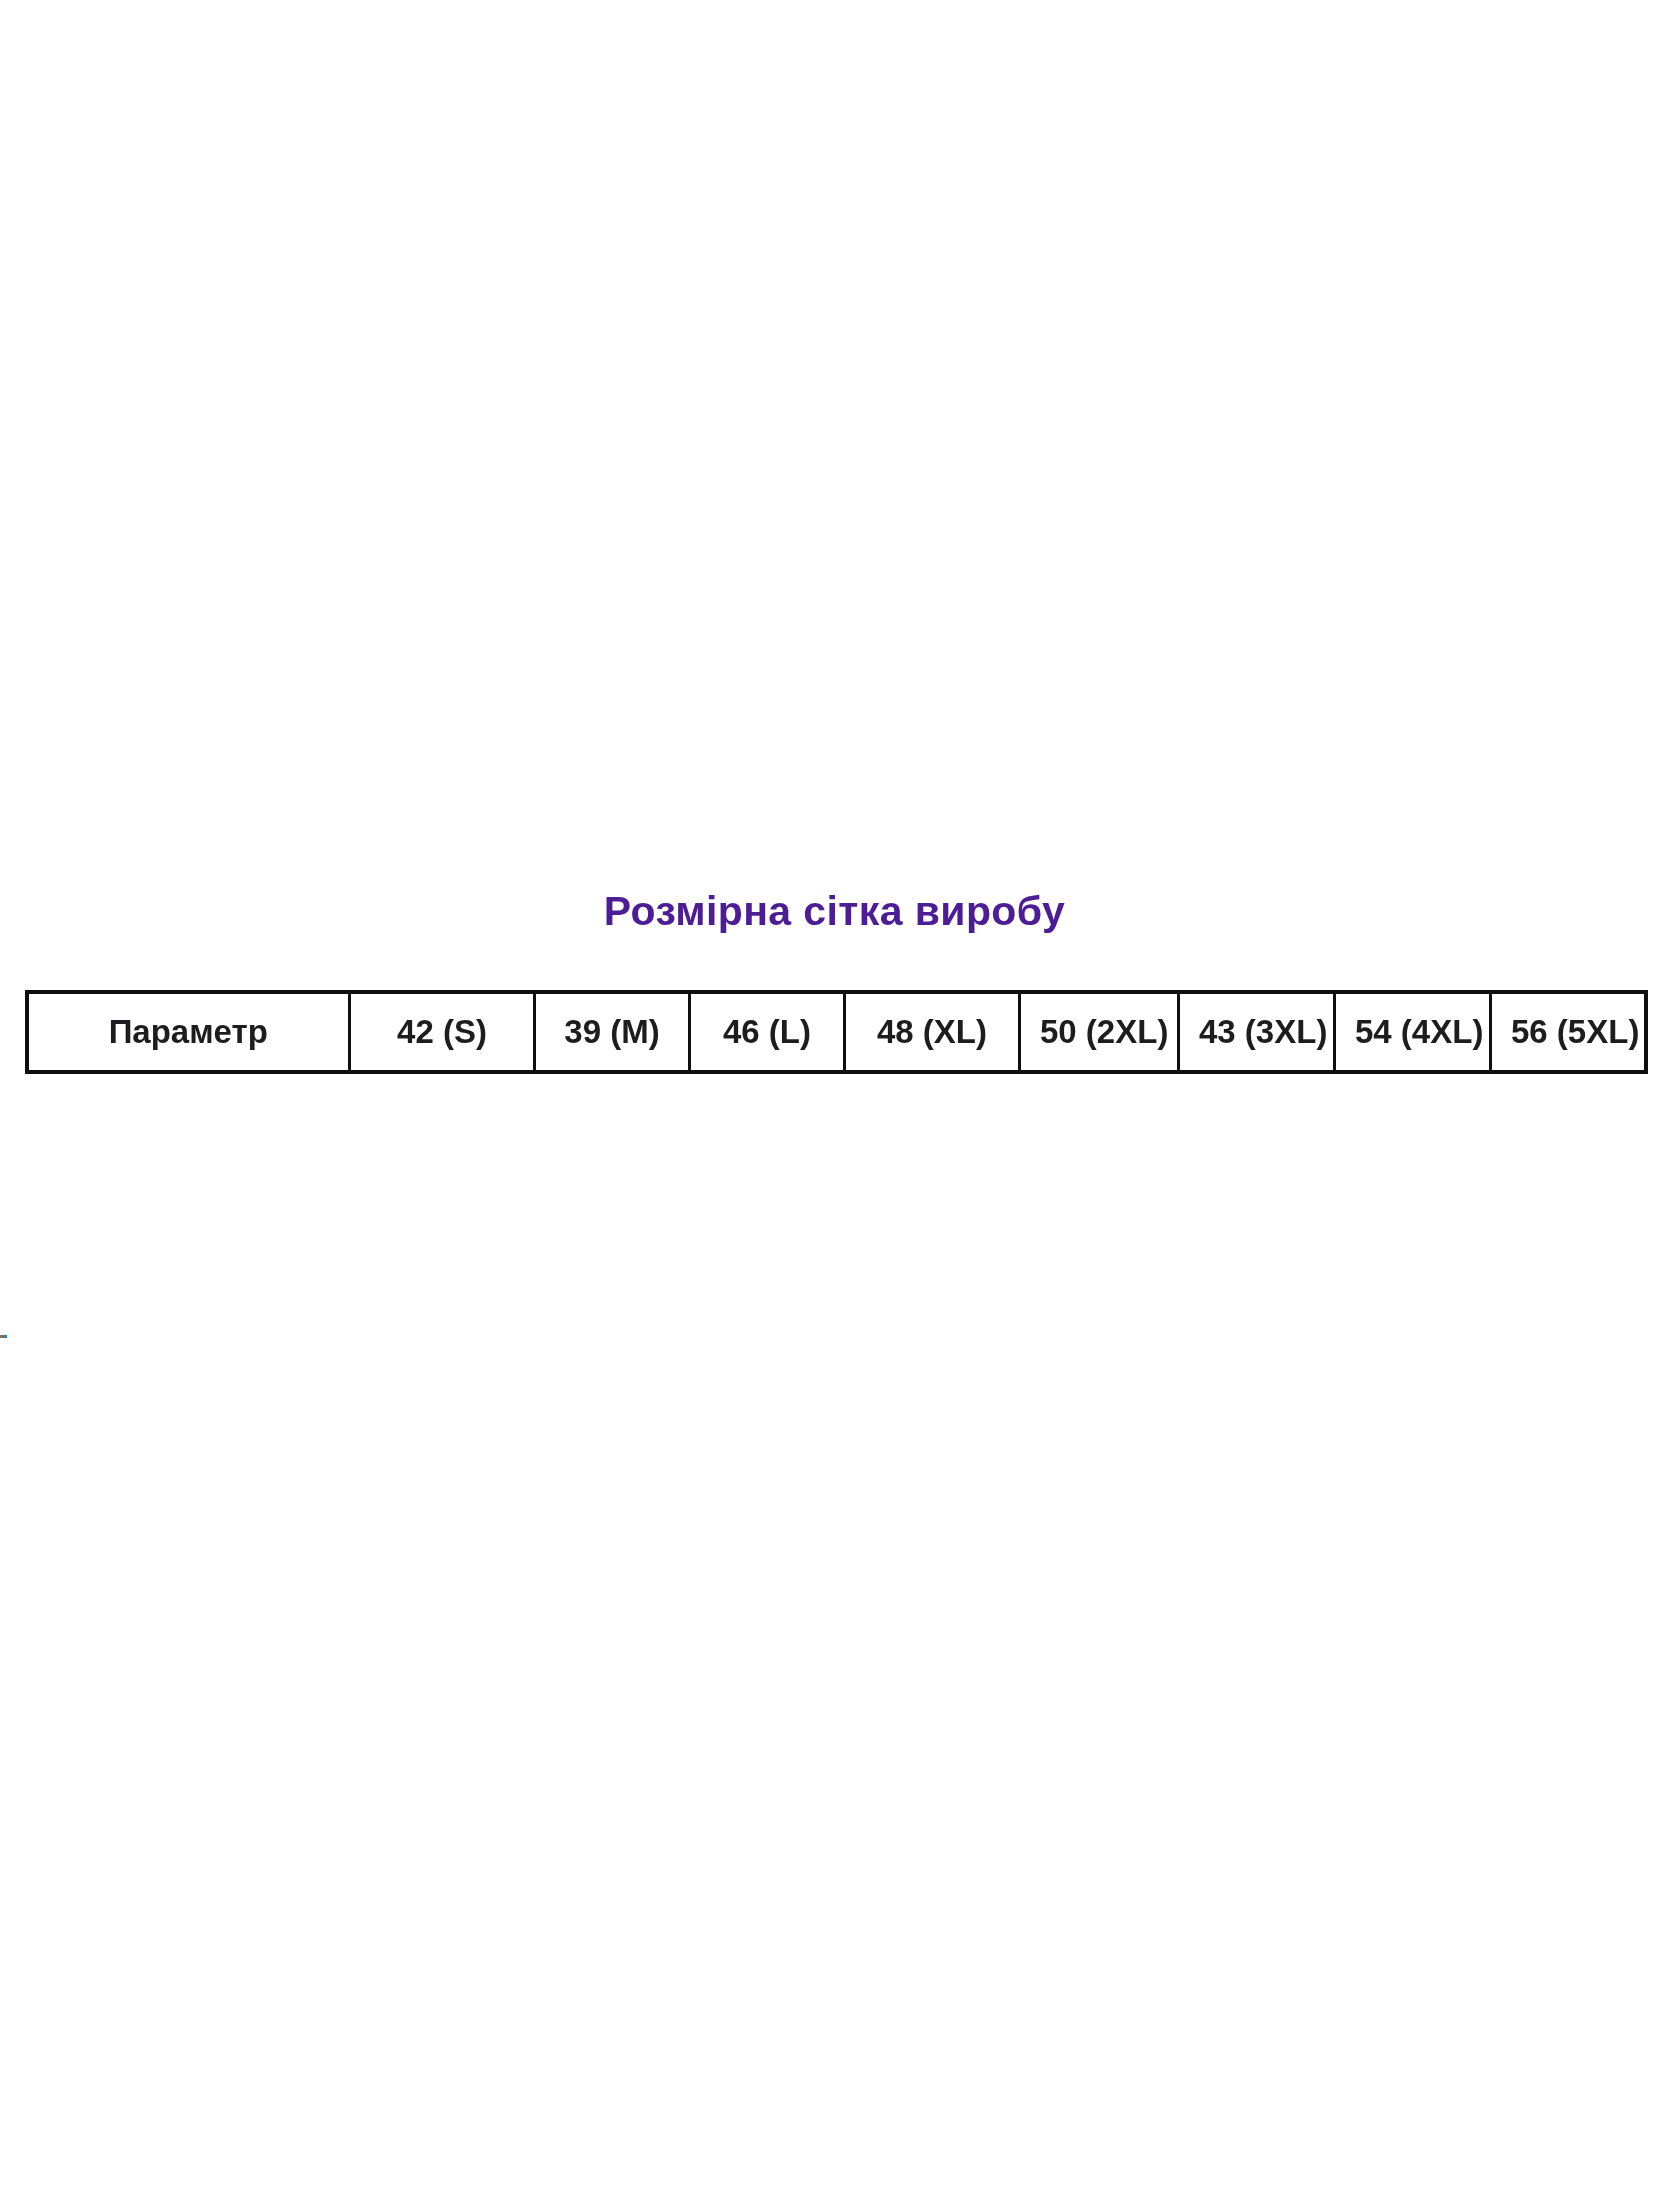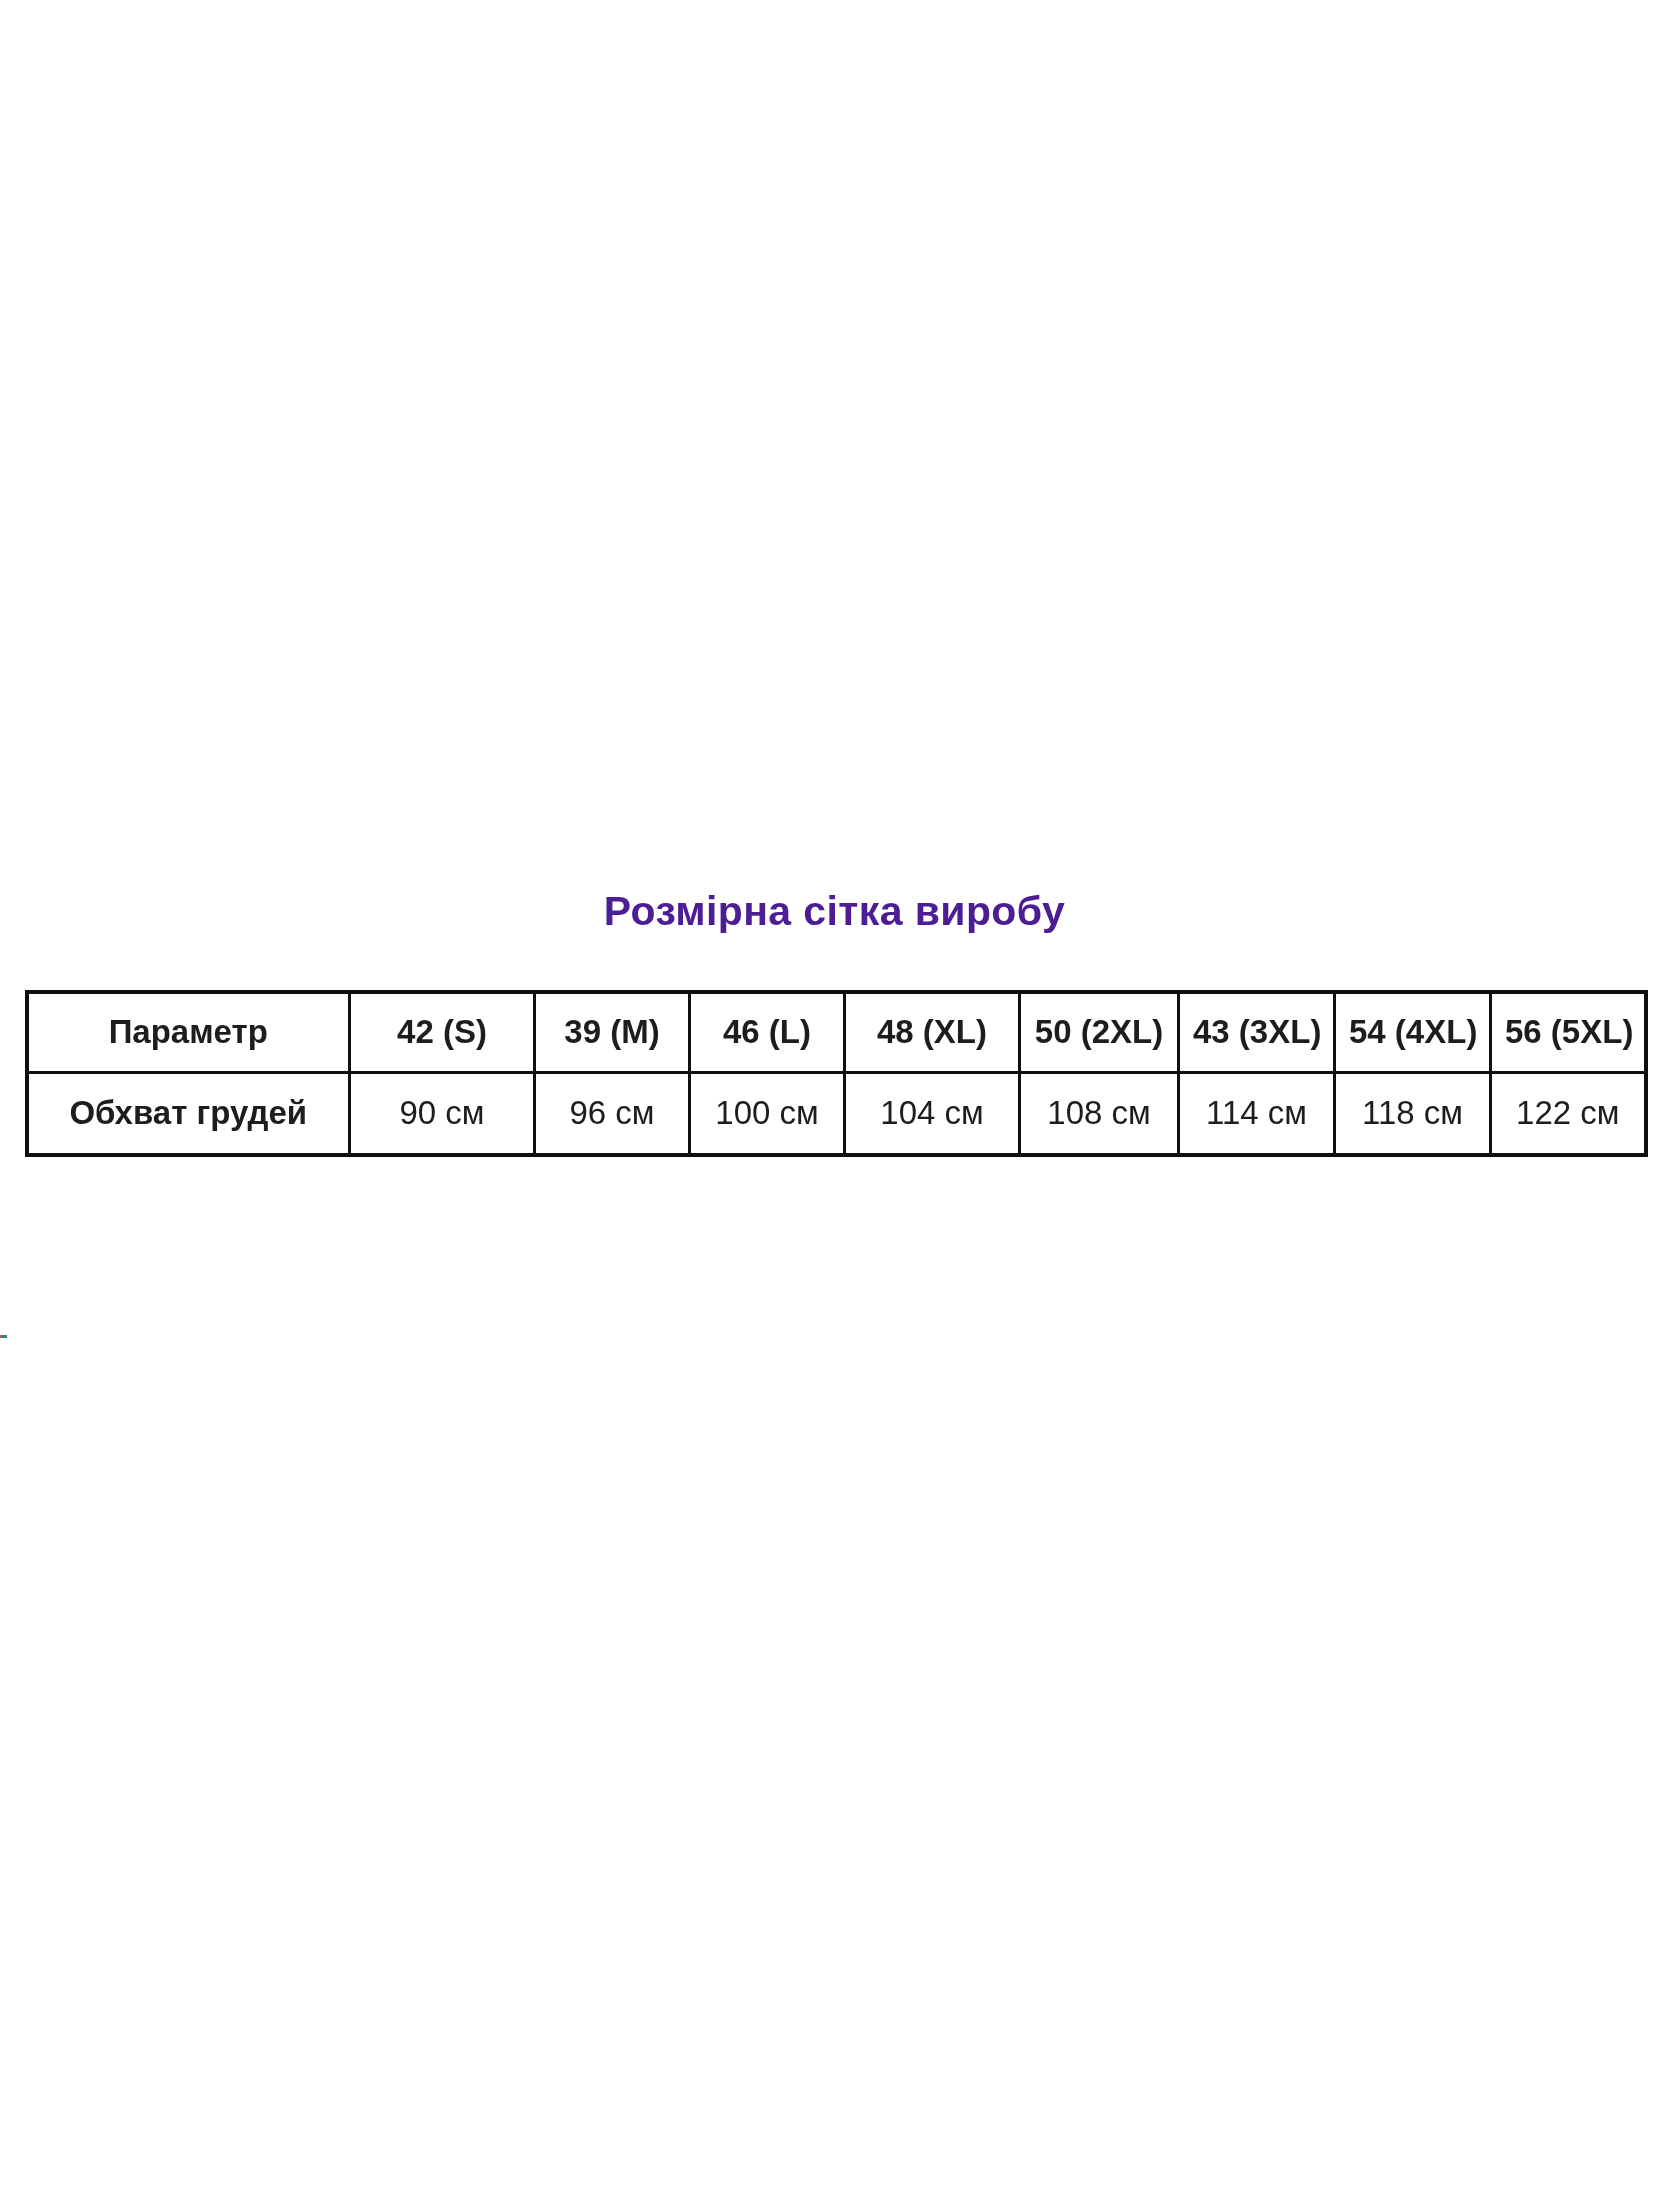--- a/index.html
+++ b/index.html
@@ -32,21 +32,21 @@
     width: 1620px;
     border-collapse: collapse;
     table-layout: fixed;
     border: 4.1px solid #0f0f0f;
   }
   .size-table th, .size-table td {
     border: 3.3px solid #0f0f0f;
     text-align: center;
     vertical-align: middle;
     font-size: 33px;
-    padding: 0 13px;
+    padding: 0 19px;
     white-space: nowrap;
     overflow: hidden;
     color: #1d1d1f;
   }
   .size-table thead th { font-weight: bold; height: 80px; }
   .size-table tbody th { font-weight: bold; }
   .size-table tbody td { font-weight: normal; }
   .size-table thead tr { height: 80px; }
   .size-table tbody tr { height: 83px; }
   col.c0 { width: 323px; }
@@ -93,30 +93,19 @@
         <th>39 (M)</th>
         <th>46 (L)</th>
         <th>48 (XL)</th>
         <th>50 (2XL)</th>
         <th>43 (3XL)</th>
         <th>54 (4XL)</th>
         <th>56 (5XL)</th>
       </tr>
     </thead>
     <tbody>
-      <tr>
-        <th>Обхват грудей</th>
-        <td>90 см</td>
-        <td>96 см</td>
-        <td>100 см</td>
-        <td>104 см</td>
-        <td>108 см</td>
-        <td>114 см</td>
-        <td>118 см</td>
-        <td>122 см</td>
-      </tr>
     </tbody>
   </table>
 
   <div class="margin-dash"></div>
 
 </div>
 
 
 </body></html>

